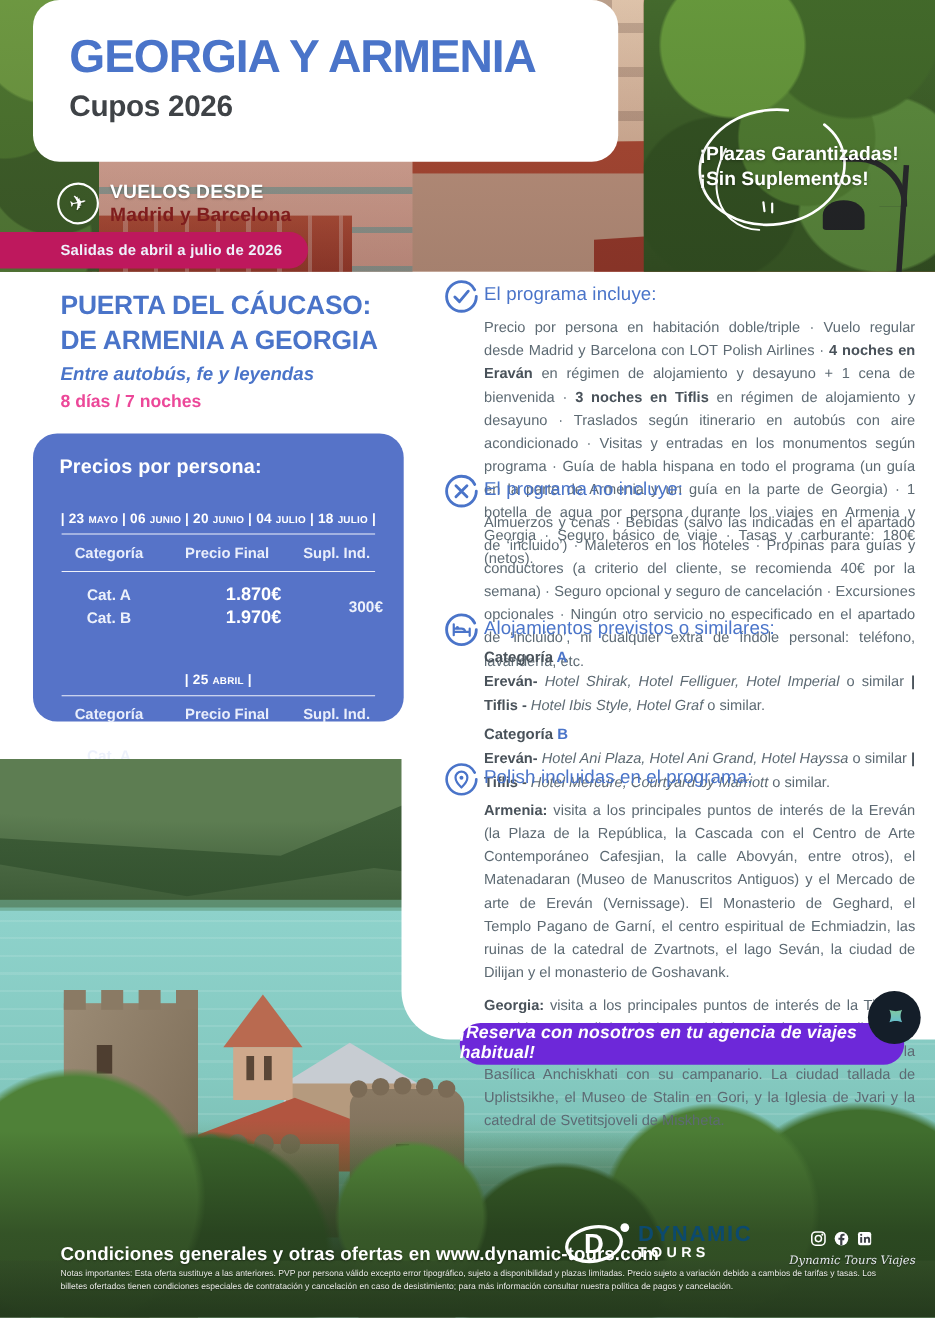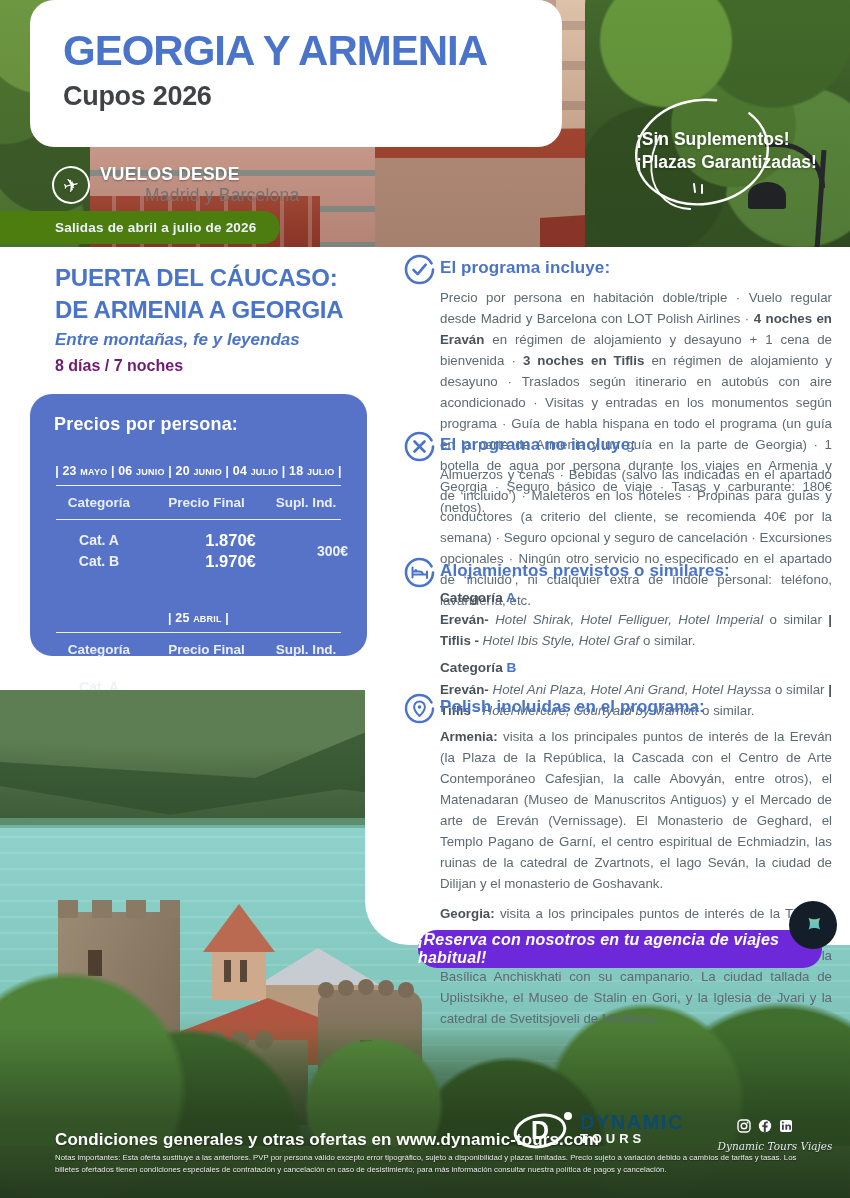--- a/index.html
+++ b/index.html
@@ -51,30 +51,30 @@
   .badge-wrap { position:absolute; left:612px; top:92px; width:238px; height:125px; }
   .badge-wrap svg { position:absolute; left:0; top:0; }
   .badge-text { position:absolute; left:24px; top:36px; color:#fff; font-size:17.5px; font-weight:700; line-height:1.3;
     text-shadow:0 1px 3px rgba(0,0,0,.35); white-space:nowrap; }
 
   
   .flights { position:absolute; left:52px; top:164px; display:flex; align-items:center; gap:10px; }
   .plane-circ { width:38px; height:38px; border:2.6px solid #fff; border-radius:50%; display:flex; align-items:center; justify-content:center;
     color:#fff; font-size:19px; transform:rotate(-12deg); text-shadow:0 1px 2px rgba(0,0,0,.3); }
   .flights .l1 { color:#fff; font-size:17.5px; font-weight:800; letter-spacing:.2px; text-shadow:0 1px 2px rgba(0,0,0,.35); }
-  .flights .l2 { color:#737373; font-size:17.5px; font-weight:400; letter-spacing:.2px;margin-left:45px; }
-
-  
-  .salidas { position:absolute; left:0; top:211px; height:33px; background:#4d7c0f; border-radius:0 17px 17px 0;
+  .flights .l2 { color:#7f1d1d; font-size:17.5px; font-weight:700; letter-spacing:.2px; }
+
+  
+  .salidas { position:absolute; left:0; top:211px; height:33px; background:#be185d; border-radius:0 17px 17px 0;
     color:#eef2fb; font-size:13.5px; font-weight:700; line-height:33px; padding:0 24px 0 55px; letter-spacing:.2px; }
 
   
   .tour-title { position:absolute; left:55px; top:262px; color:#4a74c9; font-size:24px; font-weight:800; line-height:1.32; letter-spacing:-.2px; }
   .tour-tagline { position:absolute; left:55px; top:330px; color:#4a74c9; font-size:17px; font-weight:700; font-style:italic; }
-  .tour-duration { position:absolute; left:55px; top:357px; color:#701a75; font-size:16px; font-weight:600; }
+  .tour-duration { position:absolute; left:55px; top:357px; color:#ec4899; font-size:16px; font-weight:600; }
 
   
   .price-box { position:absolute; left:30px; top:394px; width:337px; height:262px; background:#5673c8; border-radius:22px; padding:20px 24px 0; color:#fff; }
   .pb-heading { font-size:18px; font-weight:800; letter-spacing:.2px; }
   .pt-dates { text-align:center; font-weight:700; font-size:12.4px; font-variant:small-caps; letter-spacing:.2px; margin-top:29px; color:#fff; }
   .pt-rule { border-top:1.6px solid rgba(255,255,255,.9); margin:7px 2px; }
   .pt-head { display:grid; grid-template-columns:90px 125px 1fr; text-align:center; font-size:13.5px; font-weight:600; color:#e9eefb; padding:2px 0; }
   .pt-body { display:grid; grid-template-columns:90px 125px 1fr; text-align:center; align-items:center; padding:3px 0 0;gap:24px; }
   .pt-cats div { font-size:14px; font-weight:600; color:#edf1fb; line-height:1.5; }
   .pt-prices div { font-size:16.5px; font-weight:800; line-height:1.28; }
@@ -104,21 +104,21 @@
     background:linear-gradient(100deg,#c2c6bd,#9aa096); clip-path:polygon(42% 0,58% 0,100% 100%,8% 100%); }
   .p2-grass { position:absolute; left:0; bottom:0; width:100%; height:52px; background:linear-gradient(180deg,#4e7a39,#3a5f2b); opacity:.9; }
 
   
   .right-panel { position:absolute; left:365px; top:690px; width:485px; height:255px; background:#ffffff; border-radius:0 0 0 44px; }
 
   
   .section { position:absolute; left:403px; width:429px; }
   .sec-icon { position:absolute; left:0; top:0; width:33px; height:33px; }
   .sec-content { margin-left:37px; }
-  .sec-heading { color:#4a74c9; font-size:17px; font-weight:700; letter-spacing:.1px; padding-top:5px; }
+  .sec-heading { color:#4a74c9; font-size:17px; font-weight:400; letter-spacing:.1px; padding-top:5px; }
   .sec-body { margin-top:9px; color:#5d6a73; font-size:13.3px; line-height:1.58; text-align:justify; }
   .cat-label { margin-top:9px; font-size:13.6px; color:#49525a; }
   .hotels { margin-top:4px; color:#5d6a73; font-size:13.3px; line-height:1.58; text-align:justify; }
   .seg-b { font-weight:700; color:#49525a; }
   .seg-i { font-style:italic;margin-top:32px; }
   .seg-ba { font-weight:700; color:#4a74c9; }
 
   
   .reserva { position:absolute; left:418px; top:930px; width:404px; height:38px; background:#6d28d9; border-radius:19px;
     display:flex; align-items:center; justify-content:center; color:#fff; font-size:16px; font-weight:700; font-style:italic; letter-spacing:.2px; }
@@ -165,40 +165,40 @@
     <div class="sub-title">Cupos 2026</div>
   </div>
 
   <div class="badge-wrap">
     <svg width="185" height="125" viewBox="0 0 185 125">
       <ellipse cx="90" cy="60" rx="66" ry="52" fill="none" stroke="#ffffff" stroke-width="2.4" stroke-linecap="round" stroke-dasharray="300 36" transform="rotate(-8 90 60)"></ellipse>
       <ellipse cx="92" cy="62" rx="60" ry="47" fill="none" stroke="#ffffff" stroke-width="1.8" stroke-linecap="round" stroke-dasharray="70 240" transform="rotate(130 92 62)"></ellipse>
       <path d="M82 92 l1 8 M90 93 l0 8" stroke="#ffffff" stroke-width="2" stroke-linecap="round"></path>
     </svg>
     <div class="badge-text">
+      <div>¡Plazas Garantizadas!</div>
       <div>¡Sin Suplementos!</div>
-      <div>¡Plazas Garantizadas!</div>
     </div>
   </div>
 
   <div class="flights">
     <div class="plane-circ">✈</div>
     <div>
       <div class="l1">VUELOS DESDE</div>
       <div class="l2">Madrid y Barcelona</div>
     </div>
   </div>
 
   <div class="salidas">Salidas de abril a julio de 2026</div>
 
   <div class="tour-title">
     <div>PUERTA DEL CÁUCASO:</div>
     <div>DE ARMENIA A GEORGIA</div>
   </div>
-  <div class="tour-tagline">Entre montañas, fe y leyendas</div>
+  <div class="tour-tagline">Entre autobús, fe y leyendas</div>
   <div class="tour-duration">8 días / 7 noches</div>
 
   <div class="price-box">
     <div class="pb-heading">Precios por persona:</div>
 
     <div class="pt-dates">| 23 mayo | 06 junio | 20 junio | 04 julio | 18 julio |</div>
     <div class="pt-rule"></div>
     <div class="pt-head">
       <span>Categoría</span>
       <span>Precio Final</span>

